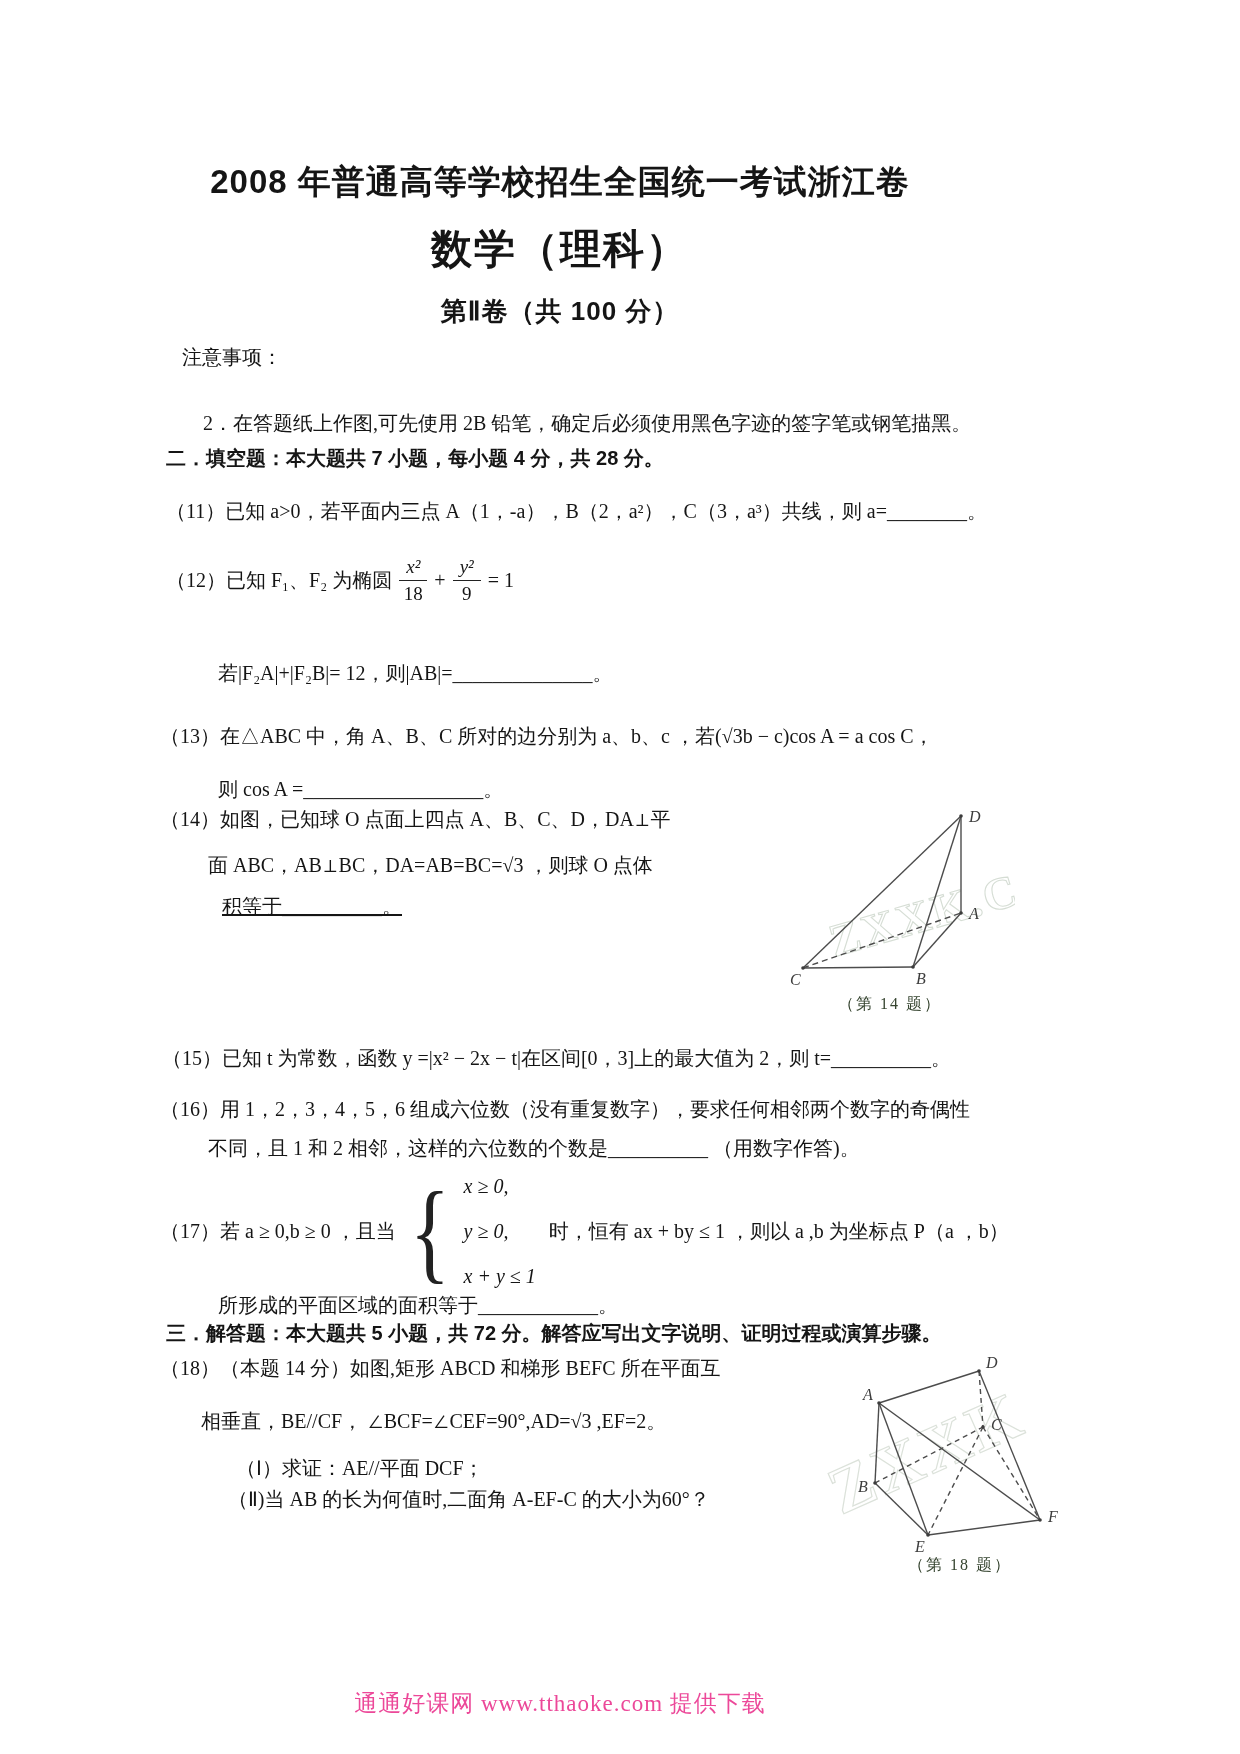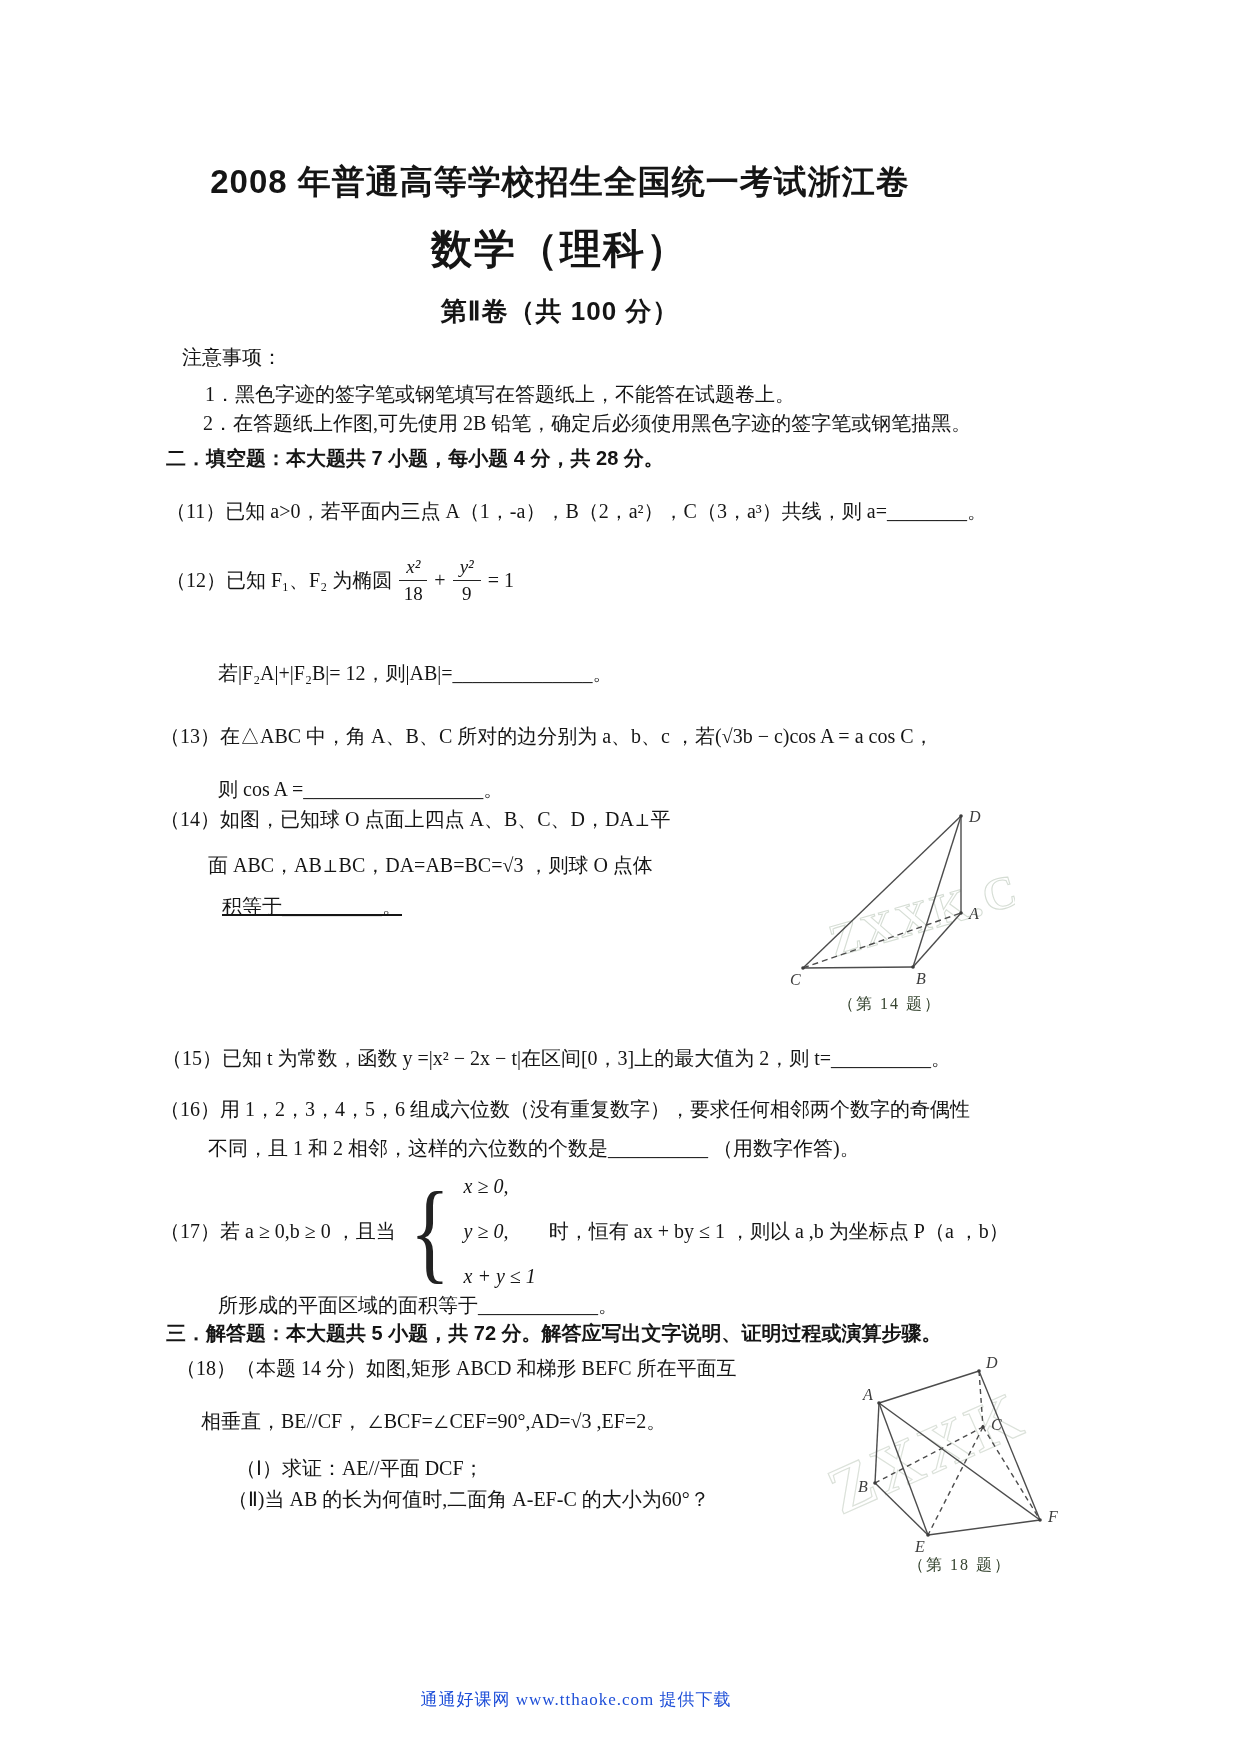--- a/index.html
+++ b/index.html
@@ -17,37 +17,36 @@
   .h-sub{font-family:"Liberation Sans", sans-serif;font-weight:bold;font-size:41px;letter-spacing:2px;}
   .h-part{font-family:"Liberation Sans", sans-serif;font-weight:bold;font-size:26px;letter-spacing:1px;}
   .line{font-size:20px;line-height:27px;}
   .bold-sec{font-family:Liberation Sans, sans-serif;font-weight:bold;font-size:20px;}
   .mrow{display:flex;align-items:center;gap:7px;font-size:20px;}
   .frac{display:inline-block;text-align:center;vertical-align:middle;font-size:19px;font-style:italic;}
   .frac .num{display:block;border-bottom:1.5px solid #222;padding:0 7px 2px 7px;}
   .frac .den{display:block;padding-top:2px;font-style:normal;}
   .brace{font-size:112px;font-weight:400;line-height:0.85;font-family:"Liberation Serif", serif;color:#222;transform:scaleX(.75);}
   .conds{display:flex;flex-direction:column;gap:22px;font-size:20px;font-style:italic;}
-  .footer{font-size:17px;color:#1d4ed8;letter-spacing:1px;padding-left:16px;}
+  .footer{font-size:23px;color:#ec4899;letter-spacing:1px;}
   svg text{font-family:"Liberation Serif", serif;}
   .vlabel{font-style:italic;font-size:16px;fill:#3c3c3c;}
   .cap{font-size:16px;fill:#35442f;letter-spacing:2px;}
   .wm{opacity:.55;}
 </style>
 </head>
 <body>
 
 <div class="page">
 
   <div class="center-band h-main" style="top:160px;">2008 年普通高等学校招生全国统一考试浙江卷</div>
   <div class="center-band h-sub" style="top:222px;">数学（理科）</div>
   <div class="center-band h-part" style="top:294px;">第Ⅱ卷（共 100 分）</div>
 
   <div class="abs line" style="top:344px;left:170px;margin-left:12px;">注意事项：</div>
-  <div class="abs line" style="top:381px;left:205px;">1．黑色字迹的签字笔或钢笔填写在答题纸上，不能答在试题卷上。</div>
   <div class="abs line" style="top:410px;left:203px;">2．在答题纸上作图,可先使用 2B 铅笔，确定后必须使用黑色字迹的签字笔或钢笔描黑。</div>
 
   <div class="abs bold-sec" style="top:445px;left:166px;">二．填空题：本大题共 7 小题，每小题 4 分，共 28 分。</div>
 
   <div class="abs line" style="top:498px;left:166px;">（11）已知 a&gt;0，若平面内三点 A（1，-a），B（2，a²），C（3，a³）共线，则 a=________。</div>
 
   <div class="abs mrow" style="top:556px;left:166px;">
     <span>（12）已知 F₁、F₂ 为椭圆</span>
     <span class="frac">
       <span class="num">x²</span>
@@ -104,21 +103,21 @@
       <span>x ≥ 0,</span>
       <span>y ≥ 0,</span>
       <span>x + y ≤ 1</span>
     </span>
     <span style="margin-left:6px;">时，恒有 ax + by ≤ 1 ，则以 a ,b 为坐标点 P（a ，b）</span>
   </div>
   <div class="abs line" style="top:1292px;left:218px;">所形成的平面区域的面积等于____________。</div>
 
   <div class="abs bold-sec" style="top:1320px;left:166px;">三．解答题：本大题共 5 小题，共 72 分。解答应写出文字说明、证明过程或演算步骤。</div>
 
-  <div class="abs line" style="top:1355px;left:176px;">（18）（本题 14 分）如图,矩形 ABCD 和梯形 BEFC 所在平面互</div>
+  <div class="abs line" style="top:1355px;left:160px;">（18）（本题 14 分）如图,矩形 ABCD 和梯形 BEFC 所在平面互</div>
   <div class="abs line" style="top:1408px;left:201px;">相垂直，BE//CF， ∠BCF=∠CEF=90°,AD=√3 ,EF=2。</div>
   <div class="abs line" style="top:1455px;left:236px;">（Ⅰ）求证：AE//平面 DCF；</div>
   <div class="abs line" style="top:1486px;left:228px;">（Ⅱ)当 AB 的长为何值时,二面角 A-EF-C 的大小为60°？</div>
 
   <svg class="abs" style="top:1350px;left:765px;" width="305" height="232" viewBox="0 0 305 232">
     <text class="wm" x="60" y="130" font-size="66" font-weight="bold" fill="none" stroke="#bfcabc" stroke-width="1.2" letter-spacing="4" transform="rotate(-24 150 110)">ZXXK</text>
     <g stroke="#4c4c4c" stroke-width="1.4" fill="none">
       <line x1="114" y1="53" x2="214" y2="21"></line>
       <line x1="114" y1="53" x2="110" y2="133"></line>
       <line x1="110" y1="133" x2="163" y2="185"></line>

